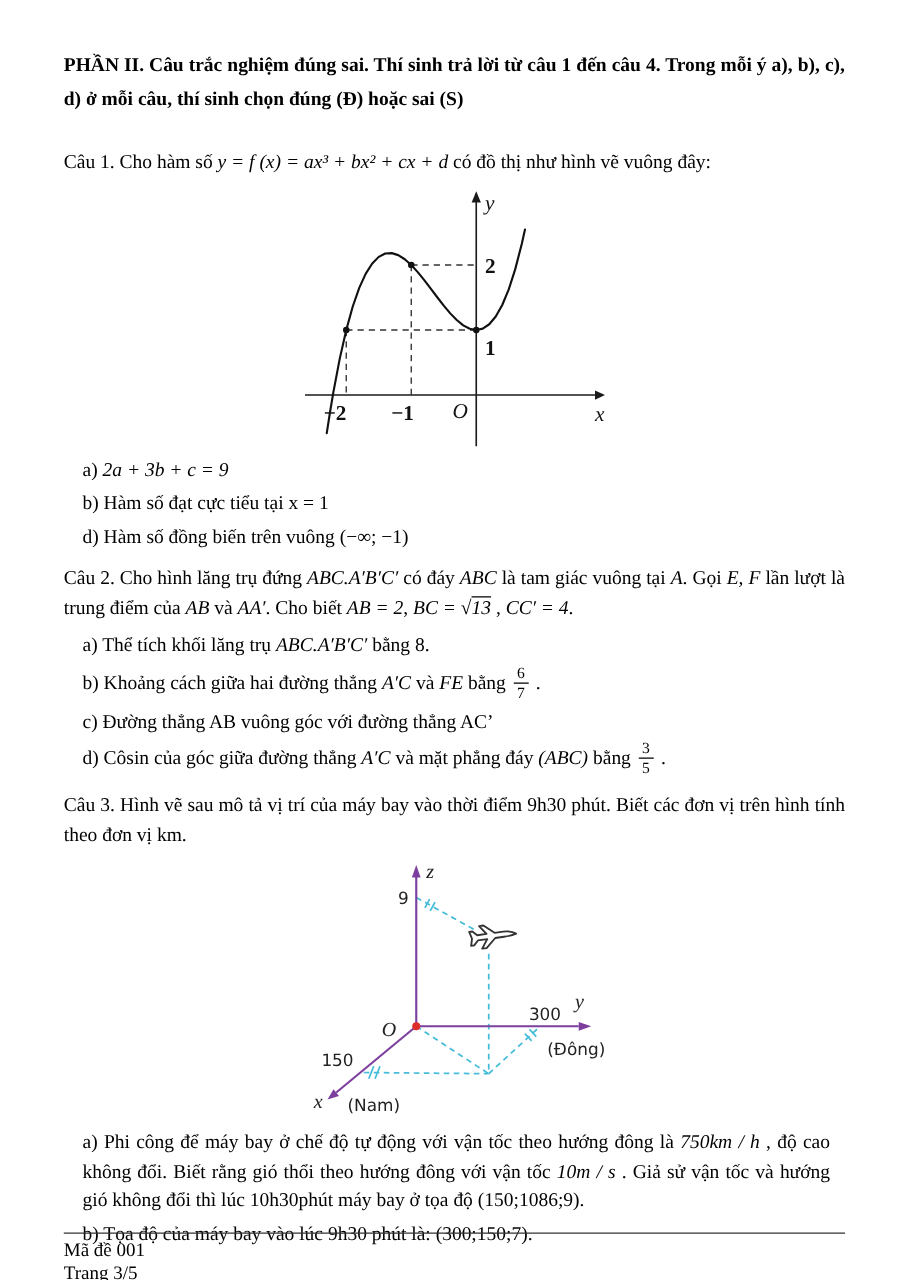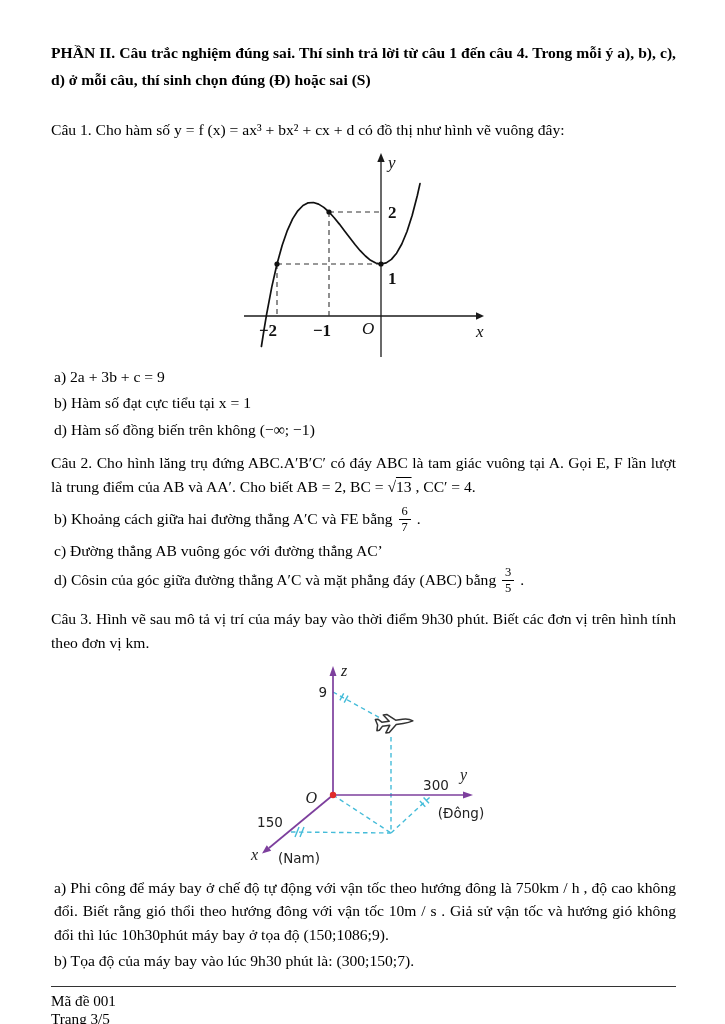--- a/index.html
+++ b/index.html
@@ -5,22 +5,22 @@
   html,body{margin:0;padding:0;background:#fff;}
   body{
     width:725px;height:1024px;
     font-family:"Liberation Serif",serif;
     font-size:15.6px;color:#000;
   }
   .page{position:relative;width:725px;height:1024px;box-sizing:border-box;
         padding:40px 49px 0 51px;overflow:hidden;background:#fff;}
   .hdr{font-weight:bold;margin:0 0 24px;line-height:1.72;text-align:justify;}
   .para{margin:10px 0 6px;line-height:1.55;text-align:justify;}
-  .item{margin:3px 0;line-height:1.5;padding-left:3px;}
-  .m{}
+  .item{margin:3px 12px;line-height:1.5;padding-left:3px;}
+  .m{font-style:italic;}
   .bold{font-weight:normal;}
   .fig{display:flex;justify-content:center;margin:2px 0;}
   .frac{display:inline-flex;flex-direction:column;text-align:center;
         font-size:12.5px;line-height:1.2;vertical-align:middle;margin:0 2px;
         position:relative;top:-1px;}
   .frac .fn{border-bottom:1.2px solid #000;padding:0 3px;}
   .frac .fd{padding:0 3px;}
   .rad{text-decoration:overline;}
   .footer{position:absolute;left:51px;right:49px;top:986px;
           border-top:1.2px solid #333;display:flex;justify-content:space-between;
@@ -70,23 +70,24 @@
       <text class="gi" x="124" y="186">O</text>
       <text class="gn" x="30" y="188" text-anchor="middle">−2</text>
       <text class="gn" x="84" y="188" text-anchor="middle">−1</text>
       <text class="gn" x="150" y="70">2</text>
       <text class="gn" x="150" y="136">1</text>
     </svg>
   </div>
 
   <p class="item"><span class="bold">a)</span><span> </span><span class="m">2a + 3b + c = 9</span></p>
   <p class="item"><span class="bold">b)</span><span> Hàm số đạt cực tiểu tại x = 1</span></p>
-  <p class="item"><span class="bold">d)</span><span> Hàm số đồng biến trên không </span><span>(−∞; −1)</span></p>
+  <p class="item"><span class="bold">d)</span><span> Hàm số đồng biến trên vuông </span><span>(−∞; −1)</span></p>
 
   <p class="para"><span class="bold">Câu 2.</span><span>  Cho hình lăng trụ đứng </span><span class="m">ABC.A′B′C′</span><span> có đáy </span><span class="m">ABC</span><span> là tam giác vuông tại </span><span class="m">A</span><span>. Gọi </span><span class="m">E, F</span><span> lần lượt là trung điểm của </span><span class="m">AB</span><span> và </span><span class="m">AA′</span><span>. Cho biết </span><span class="m">AB = 2</span><span>, </span><span class="m">BC = </span><span class="m">√<span class="rad">13</span></span><span> , </span><span class="m">CC′ = 4</span><span>.</span></p>
+  <p class="item"><span class="bold">a)</span><span> Thể tích khối lăng trụ </span><span class="m">ABC.A′B′C′</span><span> bằng 8.</span></p>
   <p class="item"><span class="bold">b)</span><span> Khoảng cách giữa hai đường thẳng </span><span class="m">A′C</span><span> và </span><span class="m">FE</span><span> bằng </span><span class="frac">
         <span class="fn">6</span>
         <span class="fd">7</span>
       </span><span> .</span></p>
   <p class="item"><span class="bold">c)</span><span> Đường thẳng AB vuông góc với đường thẳng AC’</span></p>
   <p class="item"><span class="bold">d)</span><span> Côsin của góc giữa đường thẳng </span><span class="m">A′C</span><span> và mặt phẳng đáy </span><span class="m">(ABC)</span><span> bằng </span><span class="frac">
         <span class="fn">3</span>
         <span class="fd">5</span>
       </span><span> .</span></p>
 

